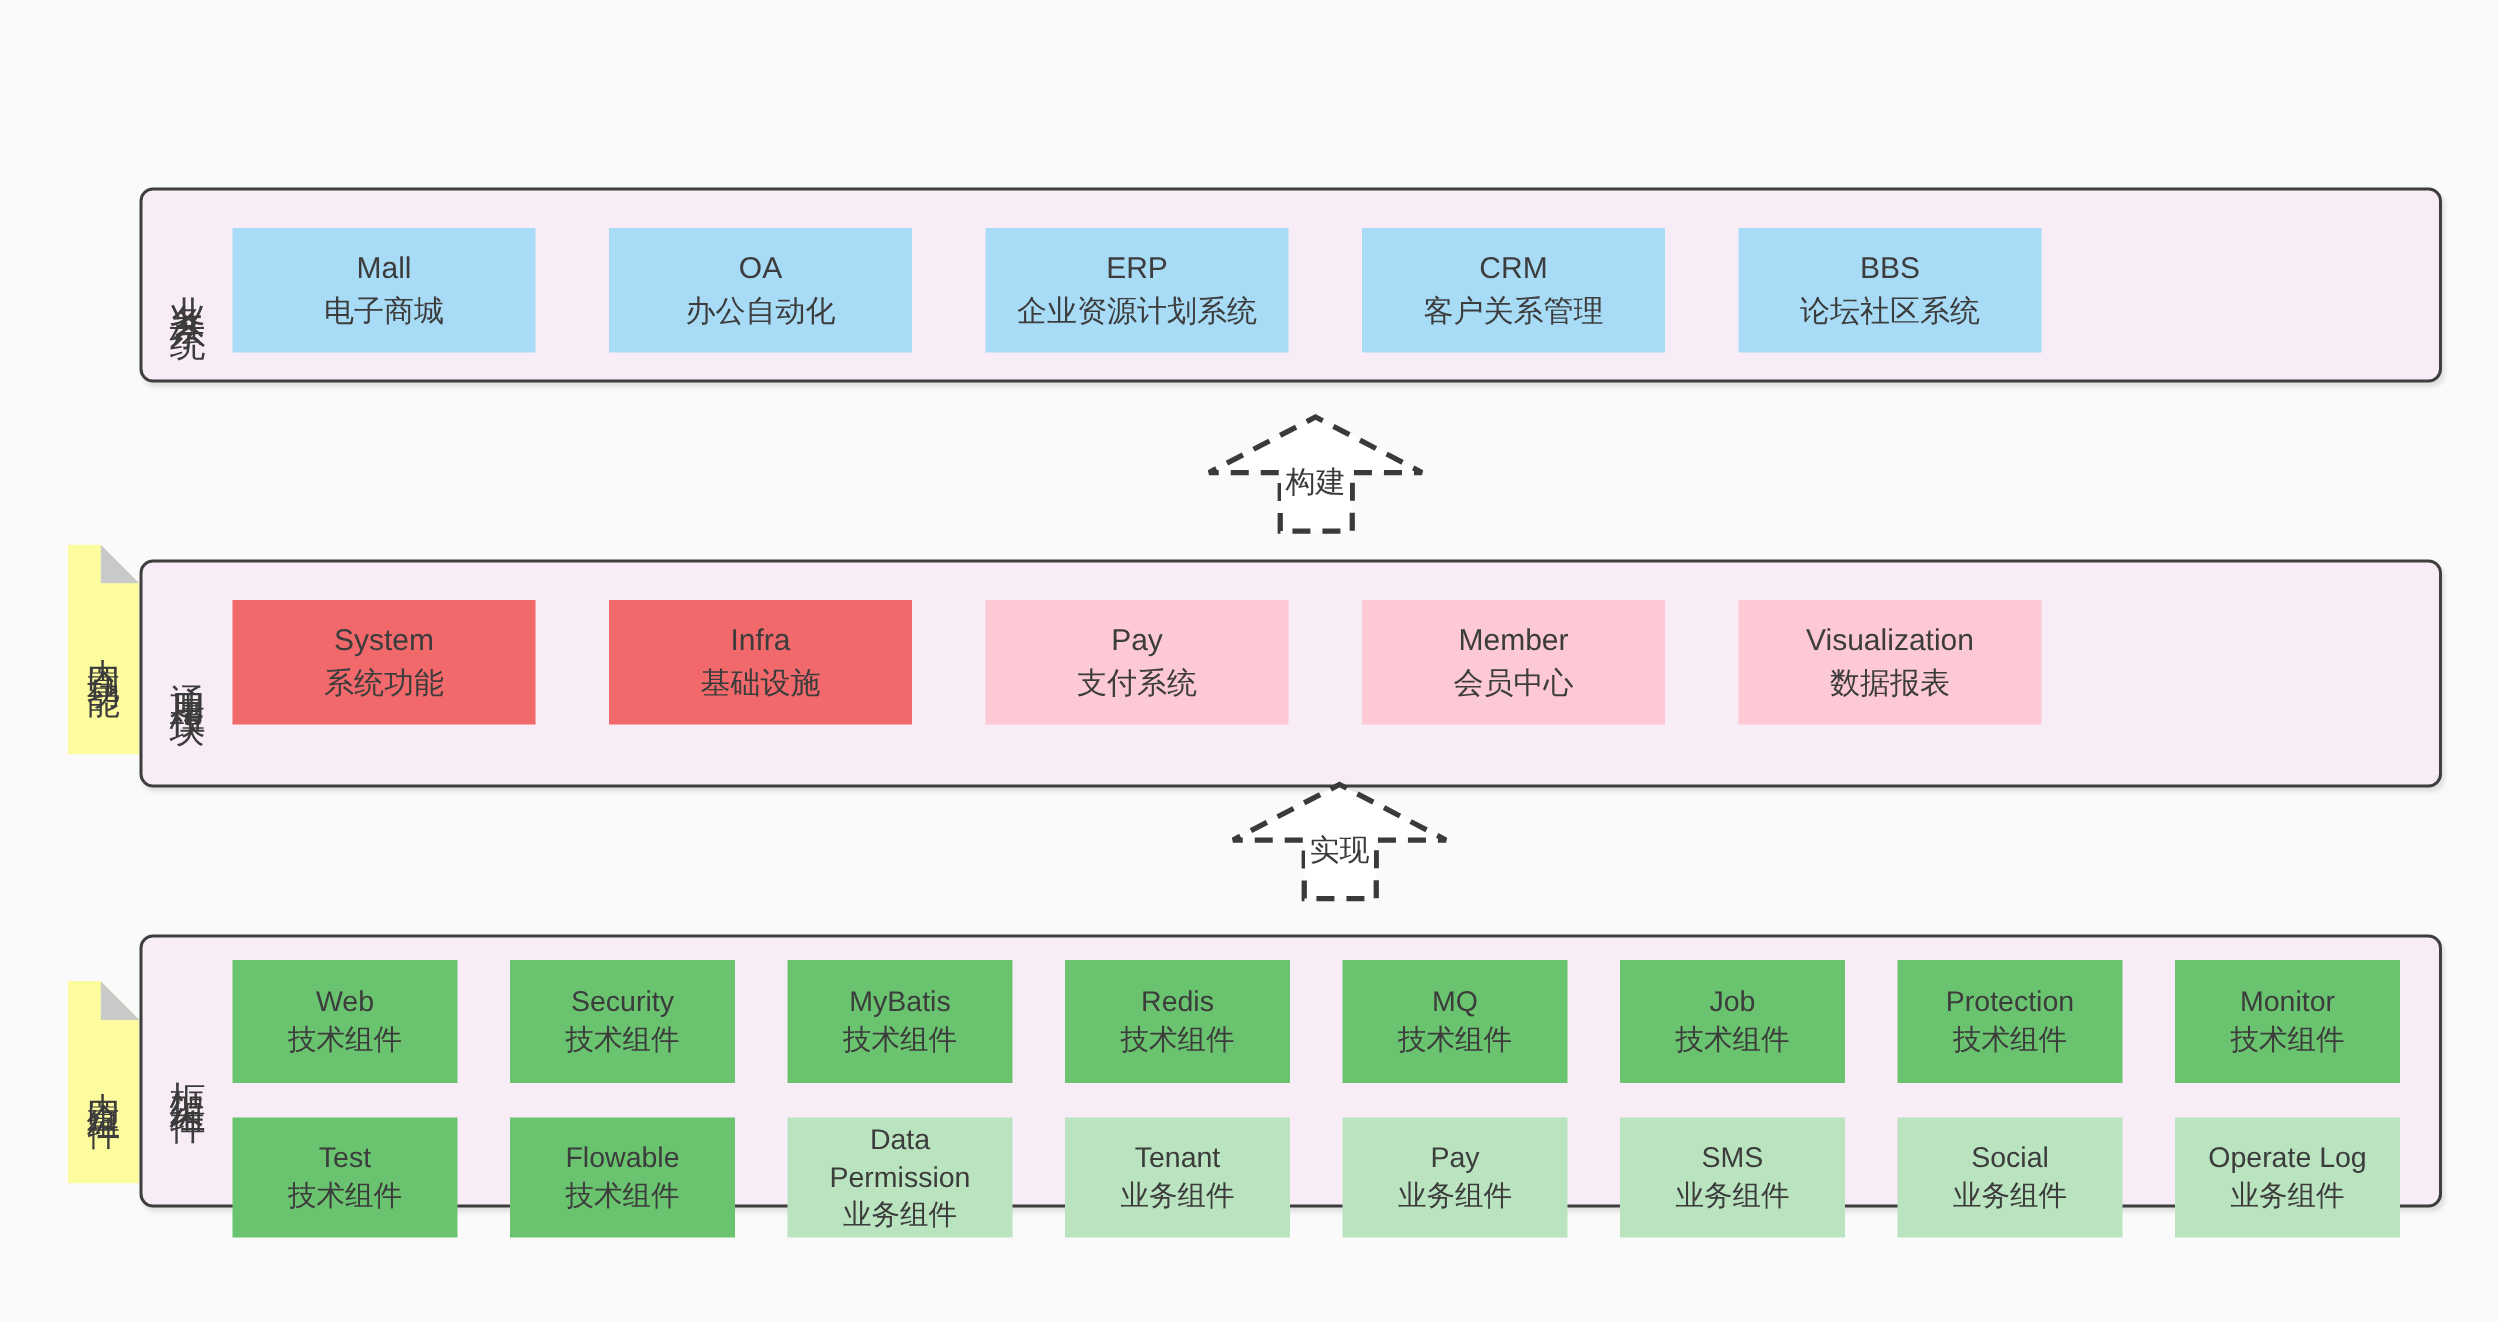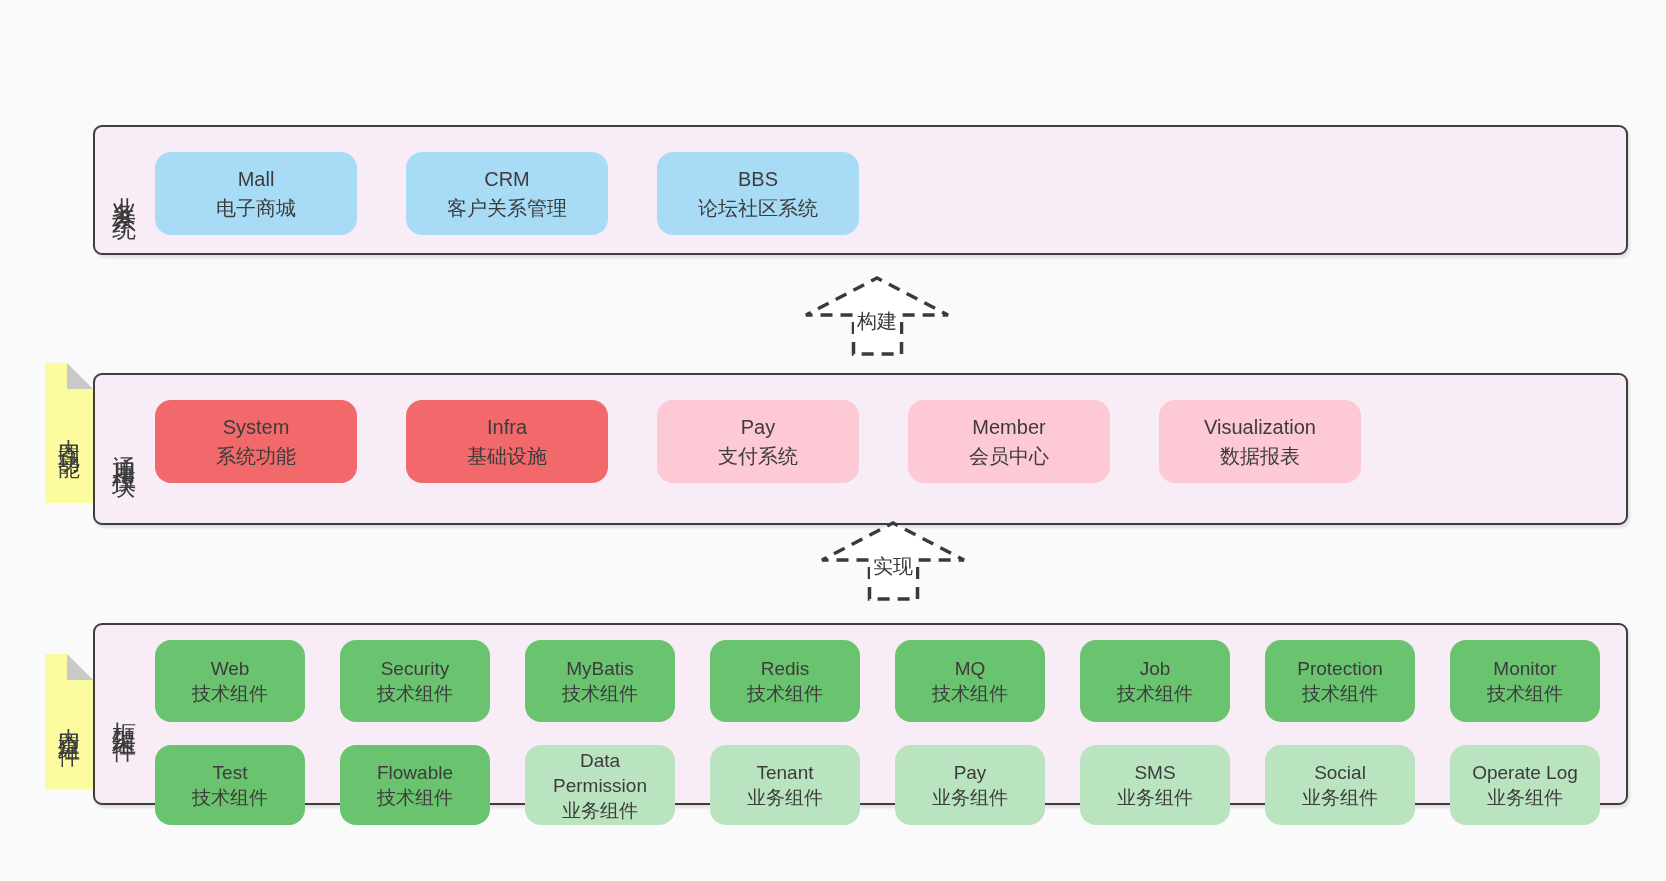--- a/index.html
+++ b/index.html
@@ -11,21 +11,21 @@
            border-radius:9px;box-shadow:2px 3px 3px rgba(0,0,0,0.10);box-sizing:border-box;}
   #sec-business{top:125px;height:130px;}
   #sec-modules{top:373px;height:152px;}
   #sec-framework{top:623px;height:182px;}
 
   .vlabel{position:absolute;left:13px;top:50%;transform:translateY(-50%);
           writing-mode:vertical-rl;text-orientation:upright;font-size:24px;
           letter-spacing:6px;color:#3b3b3b;white-space:nowrap;}
 
   
-  .box{position:absolute;border-radius:16px;display:flex;flex-direction:column;align-items:center;
+  .box{position:absolute;border-radius:0;display:flex;flex-direction:column;align-items:center;
        justify-content:center;text-align:center;color:#3c3c3c;}
   .row6 .box{width:202px;height:83px;top:25px;font-size:20px;line-height:29px;}
   .row6 .box:nth-of-type(1){left:60px}
   .row6 .box:nth-of-type(2){left:311px}
   .row6 .box:nth-of-type(3){left:562px}
   .row6 .box:nth-of-type(4){left:813px}
   .row6 .box:nth-of-type(5){left:1064px}
   .row6 .box:nth-of-type(6){left:1315px}
 
   .row8{position:absolute;left:0;width:100%;}
@@ -85,20 +85,28 @@
     <span class="tag-text">内置组件</span>
   </div>
 
   <div class="section row6" id="sec-business">
     <span class="vlabel">业务系统</span>
     <div class="box blue">
       <div class="en">Mall</div>
       <div class="zh">电子商城</div>
     </div>
     <div class="box blue">
+      <div class="en">OA</div>
+      <div class="zh">办公自动化</div>
+    </div>
+    <div class="box blue">
+      <div class="en">ERP</div>
+      <div class="zh">企业资源计划系统</div>
+    </div>
+    <div class="box blue">
       <div class="en">CRM</div>
       <div class="zh">客户关系管理</div>
     </div>
     <div class="box blue">
       <div class="en">BBS</div>
       <div class="zh">论坛社区系统</div>
     </div>
   </div>
 
   <div class="arrow" id="arrow-build">

